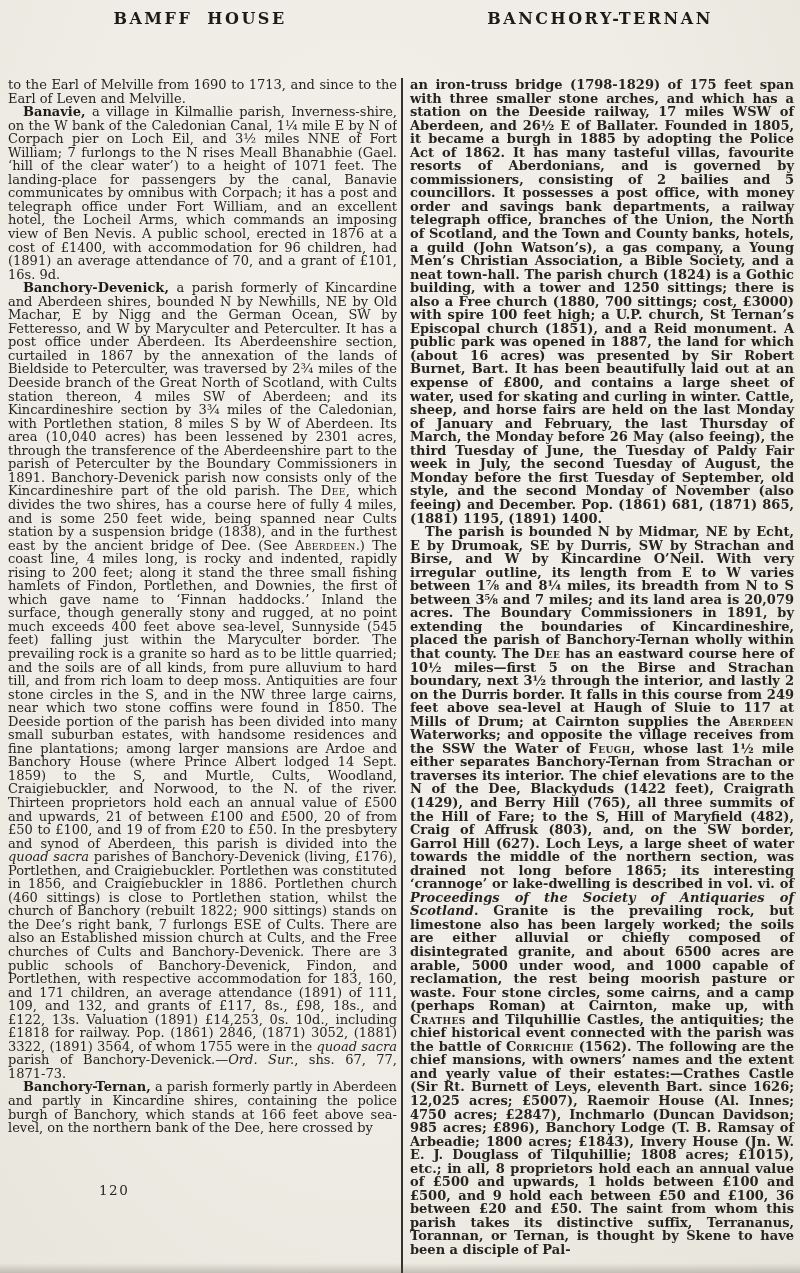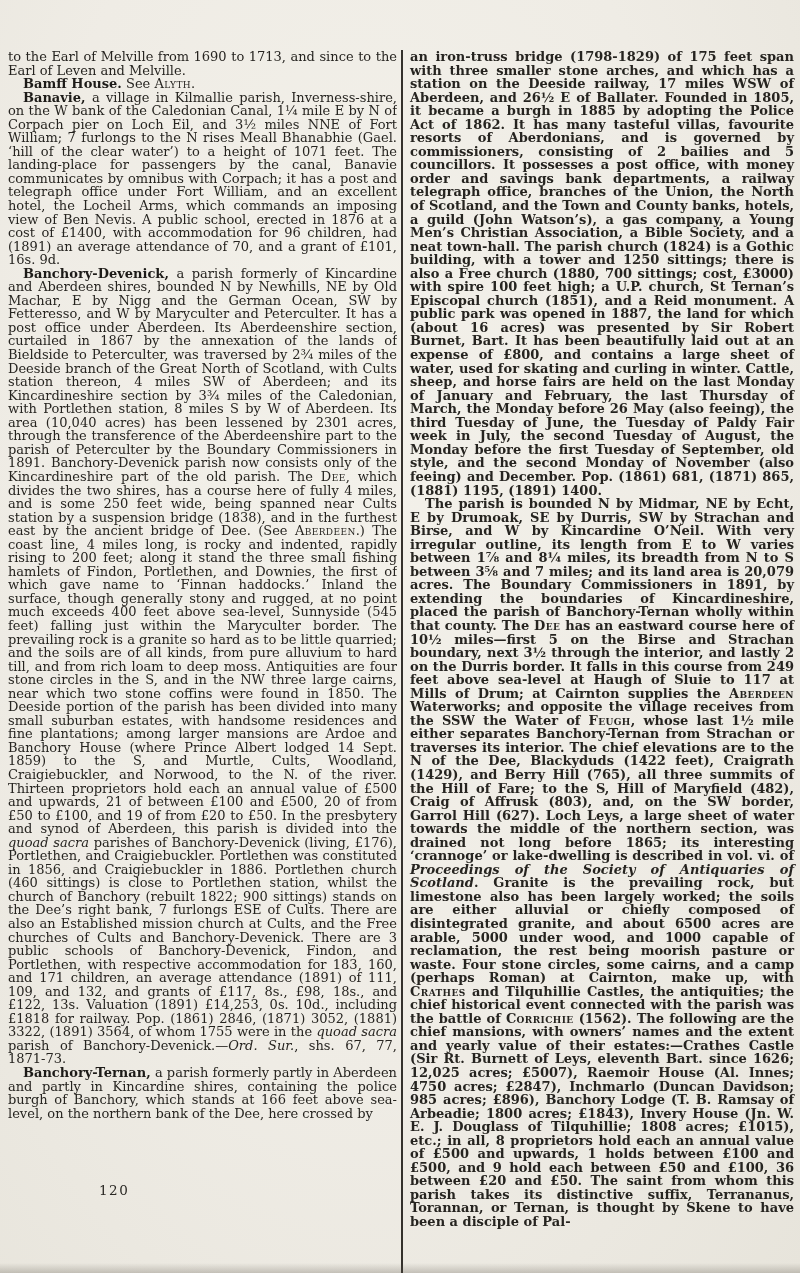--- a/index.html
+++ b/index.html
@@ -27,24 +27,27 @@
   .para.indent{text-indent:15px;}
   .para b{font-weight:700;color:#1d1b18;}
   .para i{font-style:italic;}
   .sc{font-variant:small-caps;letter-spacing:0.4px;}
   .page-number{position:absolute;left:99px;top:1182px;font-size:13.5px;letter-spacing:1.5px;color:#2a2824;}
 </style>
 </head>
 <body>
 
 <div class="page">
+  <div class="header-row">
+    <div class="header-cell">BAMFF HOUSE</div>
+    <div class="header-cell">BANCHORY-TERNAN</div>
+  </div>
   <div class="columns">
     <div class="col-left">
         <p class="para">to the Earl of Melville from 1690 to 1713, and since to the Earl of Leven and Melville.</p>
-        <p class="para indent"><b>Bamff House.</b> See <span class="sc">Alyth</span>.</p>
         <p class="para indent"><b>Banavie,</b> a village in Kilmallie parish, Inverness-shire, on the W bank of the Caledonian Canal, 1¼ mile E by N of Corpach pier on Loch Eil, and 3½ miles NNE of Fort William; 7 furlongs to the N rises Meall Bhanabhie (Gael. ‘hill of the clear water’) to a height of 1071 feet. The landing-place for passengers by the canal, Banavie communicates by omnibus with Corpach; it has a post and telegraph office under Fort William, and an excellent hotel, the Locheil Arms, which commands an imposing view of Ben Nevis. A public school, erected in 1876 at a cost of £1400, with accommodation for 96 children, had (1891) an average attendance of 70, and a grant of £101, 16s. 9d.</p>
         <p class="para indent"><b>Banchory-Devenick,</b> a parish formerly of Kincardine and Aberdeen shires, bounded N by Newhills, NE by Old Machar, E by Nigg and the German Ocean, SW by Fetteresso, and W by Maryculter and Peterculter. It has a post office under Aberdeen. Its Aberdeenshire section, curtailed in 1867 by the annexation of the lands of Bieldside to Peterculter, was traversed by 2¾ miles of the Deeside branch of the Great North of Scotland, with Cults station thereon, 4 miles SW of Aberdeen; and its Kincardineshire section by 3¾ miles of the Caledonian, with Portlethen station, 8 miles S by W of Aberdeen. Its area (10,040 acres) has been lessened by 2301 acres, through the transference of the Aberdeenshire part to the parish of Peterculter by the Boundary Commissioners in 1891. Banchory-Devenick parish now consists only of the Kincardineshire part of the old parish. The <span class="sc">Dee</span>, which divides the two shires, has a course here of fully 4 miles, and is some 250 feet wide, being spanned near Cults station by a suspension bridge (1838), and in the furthest east by the ancient bridge of Dee. (See <span class="sc">Aberdeen</span>.) The coast line, 4 miles long, is rocky and indented, rapidly rising to 200 feet; along it stand the three small fishing hamlets of Findon, Portlethen, and Downies, the first of which gave name to ‘Finnan haddocks.’ Inland the surface, though generally stony and rugged, at no point much exceeds 400 feet above sea-level, Sunnyside (545 feet) falling just within the Maryculter border. The prevailing rock is a granite so hard as to be little quarried; and the soils are of all kinds, from pure alluvium to hard till, and from rich loam to deep moss. Antiquities are four stone circles in the S, and in the NW three large cairns, near which two stone coffins were found in 1850. The Deeside portion of the parish has been divided into many small suburban estates, with handsome residences and fine plantations; among larger mansions are Ardoe and Banchory House (where Prince Albert lodged 14 Sept. 1859) to the S, and Murtle, Cults, Woodland, Craigiebuckler, and Norwood, to the N. of the river. Thirteen proprietors hold each an annual value of £500 and upwards, 21 of between £100 and £500, 20 of from £50 to £100, and 19 of from £20 to £50. In the presbytery and synod of Aberdeen, this parish is divided into the <i>quoad sacra</i> parishes of Banchory-Devenick (living, £176), Portlethen, and Craigiebuckler. Portlethen was constituted in 1856, and Craigiebuckler in 1886. Portlethen church (460 sittings) is close to Portlethen station, whilst the church of Banchory (rebuilt 1822; 900 sittings) stands on the Dee’s right bank, 7 furlongs ESE of Cults. There are also an Established mission church at Cults, and the Free churches of Cults and Banchory-Devenick. There are 3 public schools of Banchory-Devenick, Findon, and Portlethen, with respective accommodation for 183, 160, and 171 children, an average attendance (1891) of 111, 109, and 132, and grants of £117, 8s., £98, 18s., and £122, 13s. Valuation (1891) £14,253, 0s. 10d., including £1818 for railway. Pop. (1861) 2846, (1871) 3052, (1881) 3322, (1891) 3564, of whom 1755 were in the <i>quoad sacra</i> parish of Banchory-Devenick.—<i>Ord. Sur.</i>, shs. 67, 77, 1871-73.</p>
         <p class="para indent"><b>Banchory-Ternan,</b> a parish formerly partly in Aberdeen and partly in Kincardine shires, containing the police burgh of Banchory, which stands at 166 feet above sea-level, on the northern bank of the Dee, here crossed by</p>
       </div>
     <div class="divider"></div>
     <div class="col-right">
         <p class="para">an iron-truss bridge (1798-1829) of 175 feet span with three smaller stone arches, and which has a station on the Deeside railway, 17 miles WSW of Aberdeen, and 26½ E of Ballater. Founded in 1805, it became a burgh in 1885 by adopting the Police Act of 1862. It has many tasteful villas, favourite resorts of Aberdonians, and is governed by commissioners, consisting of 2 bailies and 5 councillors. It possesses a post office, with money order and savings bank departments, a railway telegraph office, branches of the Union, the North of Scotland, and the Town and County banks, hotels, a guild (John Watson’s), a gas company, a Young Men’s Christian Association, a Bible Society, and a neat town-hall. The parish church (1824) is a Gothic building, with a tower and 1250 sittings; there is also a Free church (1880, 700 sittings; cost, £3000) with spire 100 feet high; a U.P. church, St Ternan’s Episcopal church (1851), and a Reid monument. A public park was opened in 1887, the land for which (about 16 acres) was presented by Sir Robert Burnet, Bart. It has been beautifully laid out at an expense of £800, and contains a large sheet of water, used for skating and curling in winter. Cattle, sheep, and horse fairs are held on the last Monday of January and February, the last Thursday of March, the Monday before 26 May (also feeing), the third Tuesday of June, the Tuesday of Paldy Fair week in July, the second Tuesday of August, the Monday before the first Tuesday of September, old style, and the second Monday of November (also feeing) and December. Pop. (1861) 681, (1871) 865, (1881) 1195, (1891) 1400.</p>
         <p class="para indent">The parish is bounded N by Midmar, NE by Echt, E by Drumoak, SE by Durris, SW by Strachan and Birse, and W by Kincardine O’Neil. With very irregular outline, its length from E to W varies between 1⅞ and 8¼ miles, its breadth from N to S between 3⅝ and 7 miles; and its land area is 20,079 acres. The Boundary Commissioners in 1891, by extending the boundaries of Kincardineshire, placed the parish of Banchory-Ternan wholly within that county. The <span class="sc">Dee</span> has an eastward course here of 10½ miles—first 5 on the Birse and Strachan boundary, next 3½ through the interior, and lastly 2 on the Durris border. It falls in this course from 249 feet above sea-level at Haugh of Sluie to 117 at Mills of Drum; at Cairnton supplies the <span class="sc">Aberdeen</span> Waterworks; and opposite the village receives from the SSW the Water of <span class="sc">Feugh</span>, whose last 1½ mile either separates Banchory-Ternan from Strachan or traverses its interior. The chief elevations are to the N of the Dee, Blackyduds (1422 feet), Craigrath (1429), and Berry Hill (765), all three summits of the Hill of Fare; to the S, Hill of Maryfield (482), Craig of Affrusk (803), and, on the SW border, Garrol Hill (627). Loch Leys, a large sheet of water towards the middle of the northern section, was drained not long before 1865; its interesting ‘crannoge’ or lake-dwelling is described in vol. vi. of <i>Proceedings of the Society of Antiquaries of Scotland</i>. Granite is the prevailing rock, but limestone also has been largely worked; the soils are either alluvial or chiefly composed of disintegrated granite, and about 6500 acres are arable, 5000 under wood, and 1000 capable of reclamation, the rest being moorish pasture or waste. Four stone circles, some cairns, and a camp (perhaps Roman) at Cairnton, make up, with <span class="sc">Crathes</span> and Tilquhillie Castles, the antiquities; the chief historical event connected with the parish was the battle of <span class="sc">Corrichie</span> (1562). The following are the chief mansions, with owners’ names and the extent and yearly value of their estates:—Crathes Castle (Sir Rt. Burnett of Leys, eleventh Bart. since 1626; 12,025 acres; £5007), Raemoir House (Al. Innes; 4750 acres; £2847), Inchmarlo (Duncan Davidson; 985 acres; £896), Banchory Lodge (T. B. Ramsay of Arbeadie; 1800 acres; £1843), Invery House (Jn. W. E. J. Douglass of Tilquhillie; 1808 acres; £1015), etc.; in all, 8 proprietors hold each an annual value of £500 and upwards, 1 holds between £100 and £500, and 9 hold each between £50 and £100, 36 between £20 and £50. The saint from whom this parish takes its distinctive suffix, Terrananus, Torannan, or Ternan, is thought by Skene to have been a disciple of Pal-</p>
       </div>
   </div>

